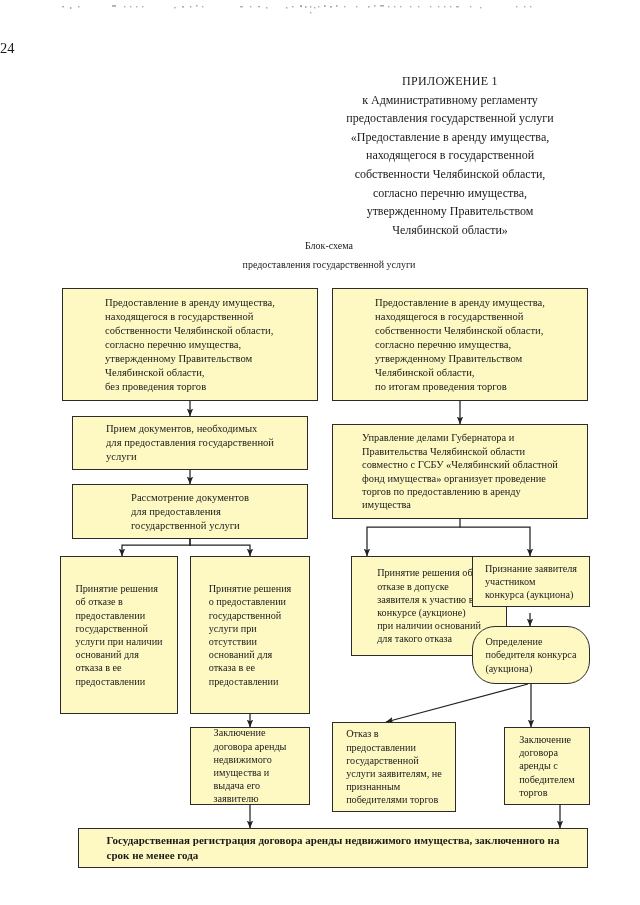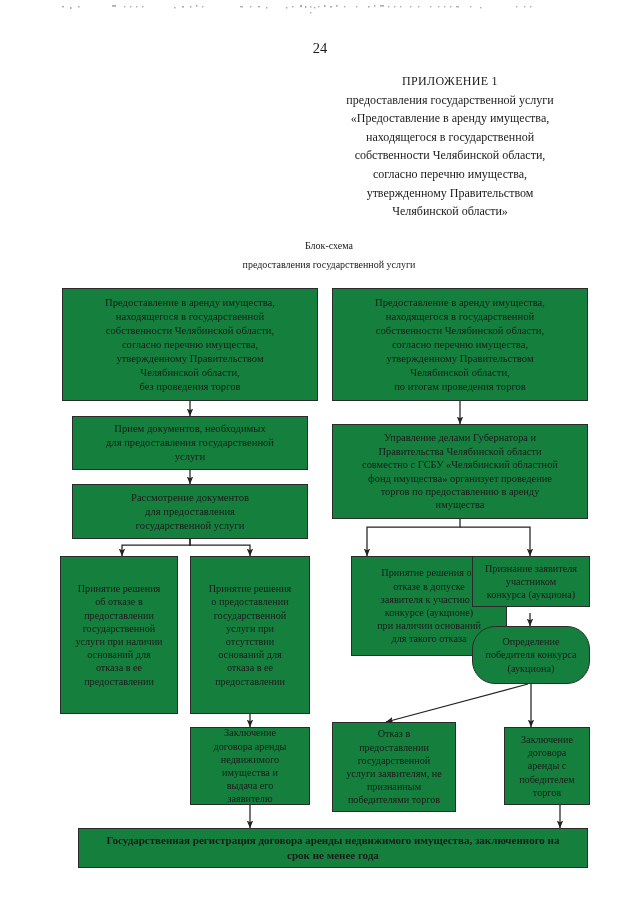--- a/index.html
+++ b/index.html
@@ -22,21 +22,21 @@
     top: 0; left: 0;
     width: 640px; height: 18px;
     opacity: .55;
     pointer-events: none;
   }
   .page-number {
     position: absolute;
     top: 40px;
     left: 0;
     width: 640px;
-    text-align: center;
+    text-align: left;
     font-size: 14.5px;
   }
   .header-block {
     position: absolute;
     top: 72px;
     left: 300px;
     width: 300px;
     text-align: center;
     font-size: 12px;
     line-height: 18.6px;
@@ -60,25 +60,25 @@
   #wires {
     position: absolute;
     top: 0; left: 0;
     width: 640px; height: 905px;
     pointer-events: none;
   }
   .node {
     position: absolute;
     box-sizing: border-box;
     border: 1px solid #2b2b2b;
-    background: #15803d;
+    background: #fef9c3;
     display: flex;
     align-items: center;
     justify-content: center;
-    text-align: center;
+    text-align: left;
     font-size: 10.4px;
     line-height: 13.4px;
     padding: 3px 5px;
     white-space: pre-line;
   }
   .node.big { font-size: 10.6px; line-height: 14px; }
   .node.narrow { font-size: 10.2px; line-height: 13.2px; }
   .node.wide { font-size: 11px; line-height: 15px; font-weight: bold; }
 </style>
 </head>
@@ -136,20 +136,21 @@
       <rect x="516" y="6" width="1.4" height="1.4"></rect>
         <rect x="524" y="6" width="1.4" height="1.4"></rect>
       <rect x="530" y="6" width="1.4" height="1.4"></rect>
     </g>
   </svg>
 
   <div class="page-number">24</div>
 
   <div class="header-block">
     <div class="l1">ПРИЛОЖЕНИЕ 1</div>
+    <div>к Административному регламенту</div>
     <div>предоставления государственной услуги</div>
     <div>«Предоставление в аренду имущества,</div>
     <div>находящегося в государственной</div>
     <div>собственности Челябинской области,</div>
     <div>согласно перечню имущества,</div>
     <div>утвержденному Правительством</div>
     <div>Челябинской области»</div>
   </div>
 
   <div class="doc-title">

